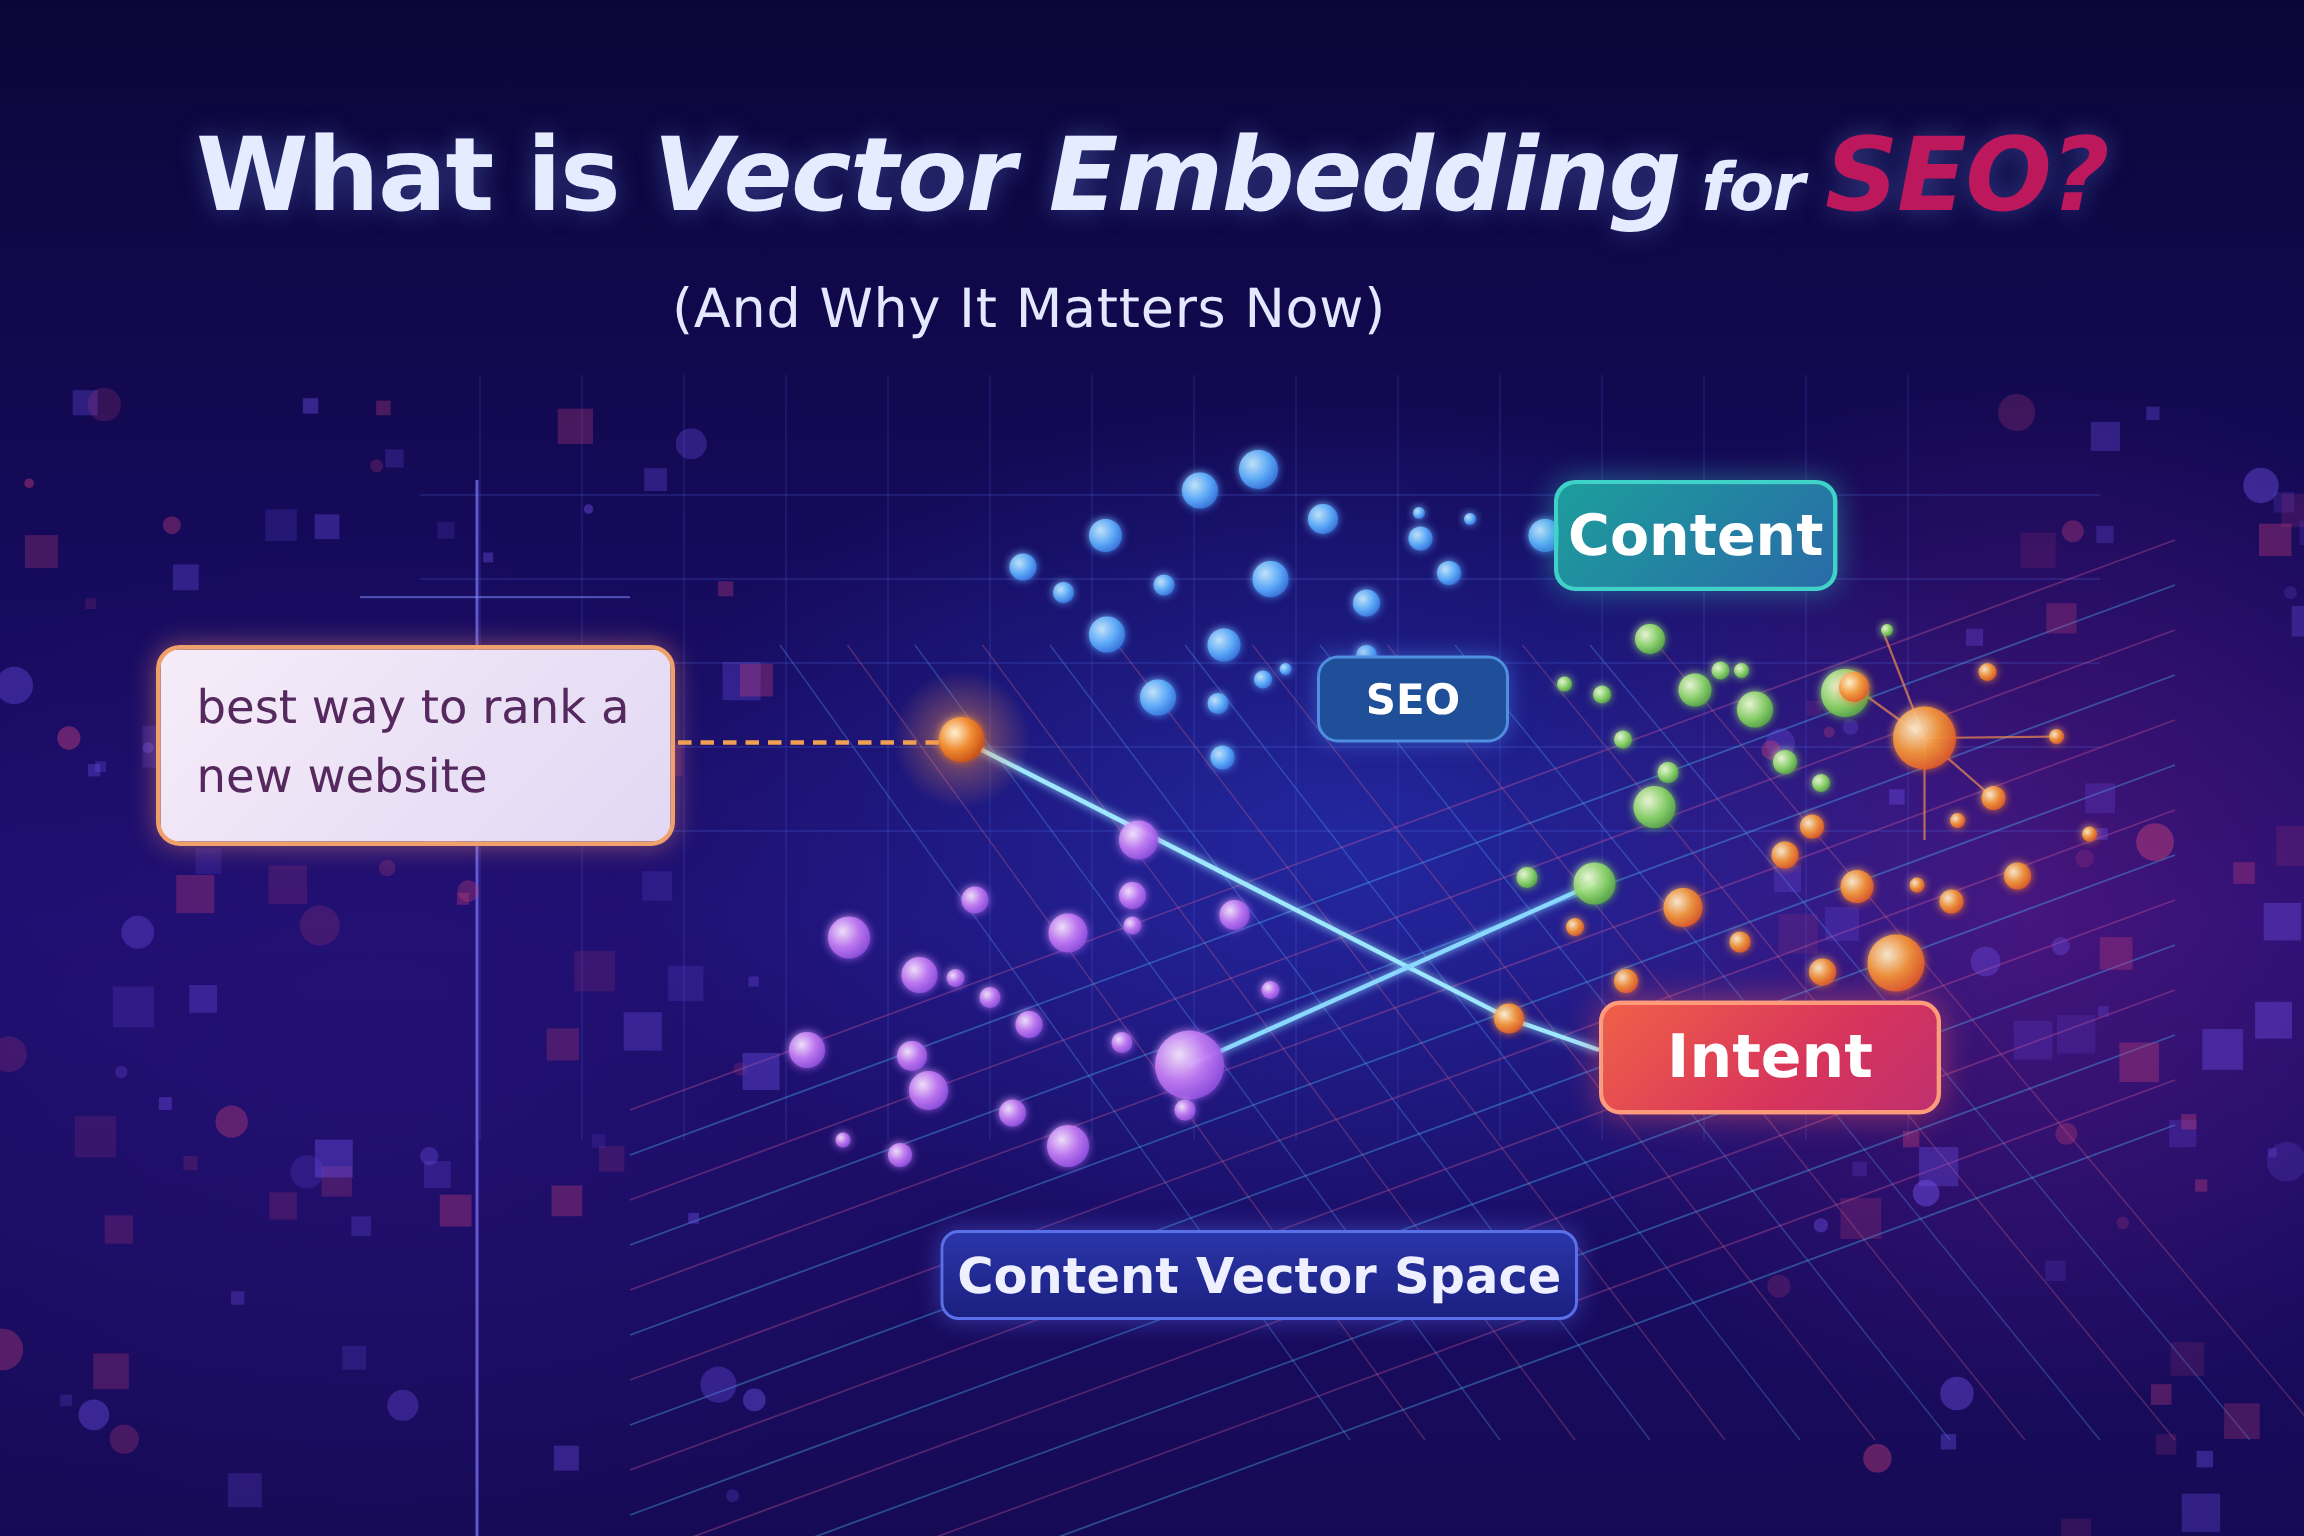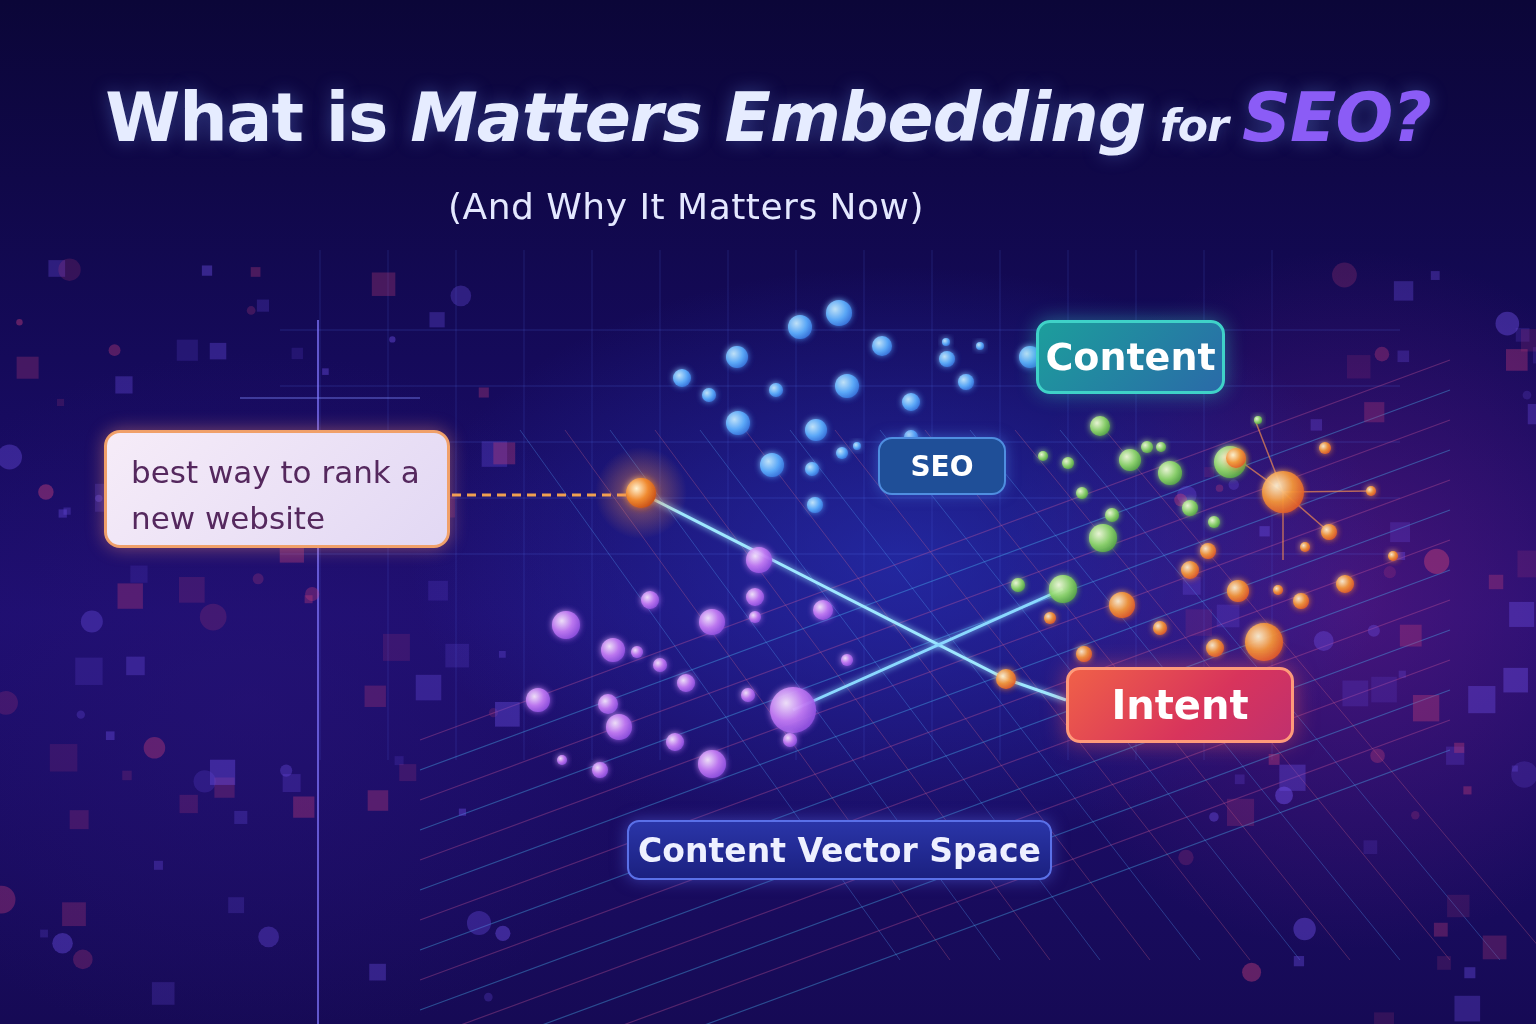--- a/index.html
+++ b/index.html
@@ -13,27 +13,27 @@
       linear-gradient(180deg, #0b0638 0%, #150a5a 35%, #1e0e70 60%, #160a55 100%);
   }
   #scene { position:absolute; left:0; top:0; width:1536px; height:1024px; }
   .title {
     position:absolute; left:0; top:78px; width:1536px; text-align:center;
     font-weight:bold; font-size:68px; letter-spacing:-1px; color:#e6ecff;
     text-shadow:0 0 18px rgba(120,160,255,0.35);
   }
   .title .em { font-style:italic; }
   .title .small { font-size:44px; font-style:italic; }
-  .title .accent { font-style:italic; color:#8b5cf6; }
+  .title .accent { font-style:italic; color:#be185d; }
   .subtitle {
     position:absolute; left:0; top:186px; width:1372px; text-align:center;
     font-size:36px; color:#e4e8ff; letter-spacing:0.5px;
   }
   .query-box {
-    position:absolute; left:104px; top:430px; width:346px; height:118px;
+    position:absolute; left:104px; top:430px; width:346px; height:134px;
     box-sizing:border-box; padding:16px 24px;
     background:linear-gradient(135deg,#f6ecf8,#e2d8f4);
     border:3px solid #f0a06a; border-radius:16px;
     box-shadow:0 0 18px rgba(255,150,120,0.45);
     color:#55285e; font-size:31px; line-height:46px;
   }
   .tag {
     position:absolute; box-sizing:border-box; display:flex; align-items:center; justify-content:center;
     color:#ffffff; font-weight:bold; border-radius:14px;
   }
@@ -404,21 +404,21 @@
       <circle cx="660" cy="665" r="7" fill="url(#gPurple)" filter="url(#glow)" opacity="0.95"></circle>
       <circle cx="748" cy="695" r="7" fill="url(#gPurple)" filter="url(#glow)" opacity="0.95"></circle>
       <circle cx="600" cy="770" r="8" fill="url(#gPurple)" filter="url(#glow)" opacity="0.95"></circle>
       <circle cx="790" cy="740" r="7" fill="url(#gPurple)" filter="url(#glow)" opacity="0.95"></circle>
       <circle cx="562" cy="760" r="5" fill="url(#gPurple)" filter="url(#glow)" opacity="0.95"></circle>
       <circle cx="641" cy="493" r="46" fill="url(#gHalo)"></circle>
       <circle cx="641" cy="493" r="15" fill="url(#gQuery)" filter="url(#glow)"></circle>
     </g>
 </svg>
 
-<div class="title"><span>What is </span><span class="em">Matters Embedding</span><span class="small"> for </span><span class="accent">SEO?</span></div>
+<div class="title"><span>What is </span><span class="em">Vector Embedding</span><span class="small"> for </span><span class="accent">SEO?</span></div>
 
 <div class="subtitle">(And Why It Matters Now)</div>
 
 <div class="query-box">best way to rank a new website</div>
 
 <div class="tag tag-content">Content</div>
 <div class="tag tag-seo">SEO</div>
 <div class="tag tag-intent">Intent</div>
 <div class="tag tag-space">Content Vector Space</div>
 

